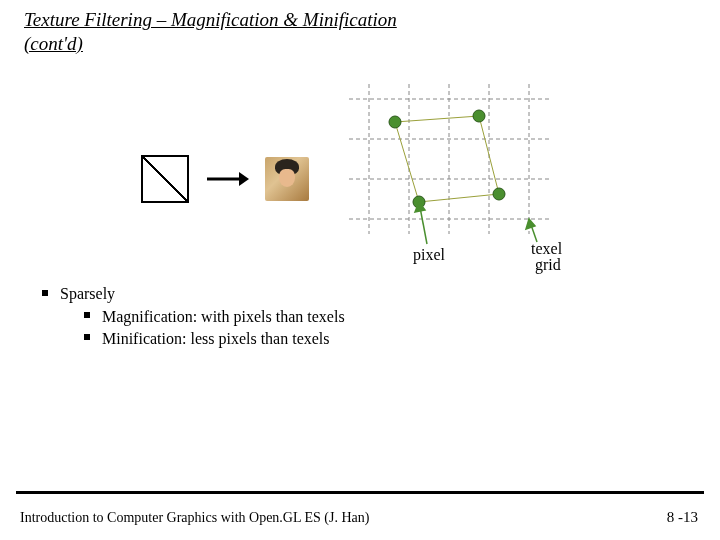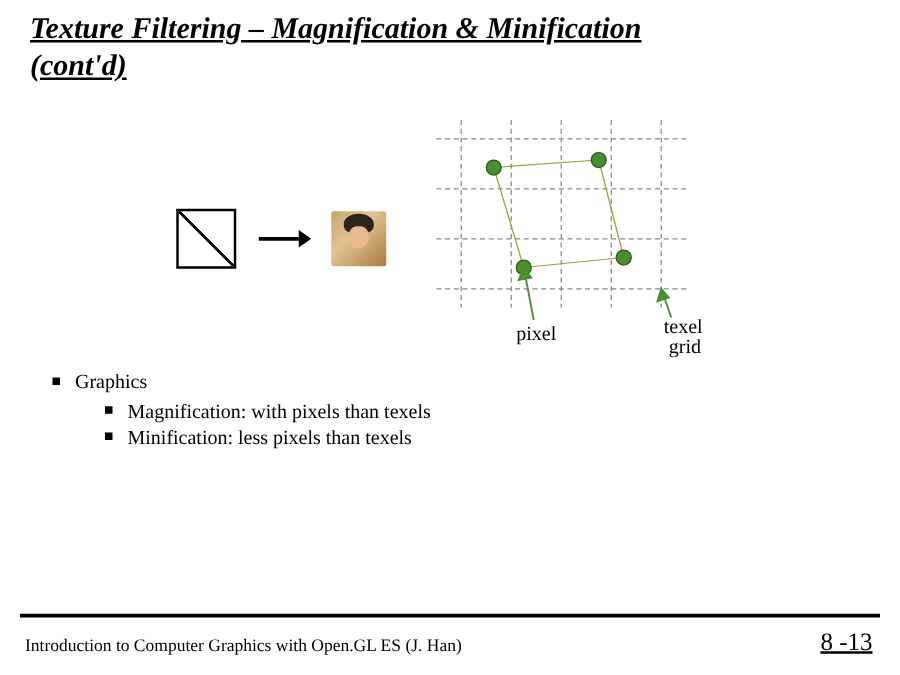--- a/index.html
+++ b/index.html
@@ -17,22 +17,22 @@
   .slide {
     width: 720px;
     height: 540px;
     padding: 8px 24px 0 24px;
     box-sizing: border-box;
     position: relative;
   }
   .title {
     font-family: "Times New Roman", Times, serif;
     font-style: italic;
-    font-weight: bold;
-    font-size: 24px;
+    font-weight: normal;
+    font-size: 19px;
     line-height: 1.25;
     text-decoration: underline;
     margin-bottom: 0;
   }
   ul.body {
     margin: 0 0 0 12px;
     padding: 0;
     list-style: none;
   }
   ul.body > li {
@@ -139,22 +139,21 @@
   .footer {
     position: absolute;
     left: 20px;
     bottom: 14px;
     font-size: 14px;
   }
   .pagenum {
     position: absolute;
     right: 22px;
     bottom: 14px;
-    font-size: 20px;
-    text-decoration: underline;
+    font-size: 15px;
   }
   .first-bullet { margin-top: -18px; }
 </style>
 </head>
 <body>
 
 <div class="slide">
 
   <div class="title">
     <span>Texture Filtering – Magnification &amp; Minification</span><br>
@@ -206,21 +205,21 @@
         <polygon points="180,135 177,145 186,142" fill="#4a8f2f"></polygon>
       </g>
       <text class="grid-label" x="64" y="176">pixel</text>
       <text class="grid-label" x="182" y="170">texel</text>
       <text class="grid-label" x="186" y="186">grid</text>
     </svg>
   </div>
 
   <ul class="body summary-block">
     <li>
-      <span>Graphics</span>
+      <span>Sparsely</span>
       <ul>
         <li>Magnification: with pixels than texels</li>
         <li>Minification: less pixels than texels</li>
       </ul>
     </li>
   </ul>
 
   <hr class="footer-rule">
   <div class="footer">Introduction to Computer Graphics with Open.GL ES (J. Han)</div>
   <div class="pagenum">8 -13</div>

